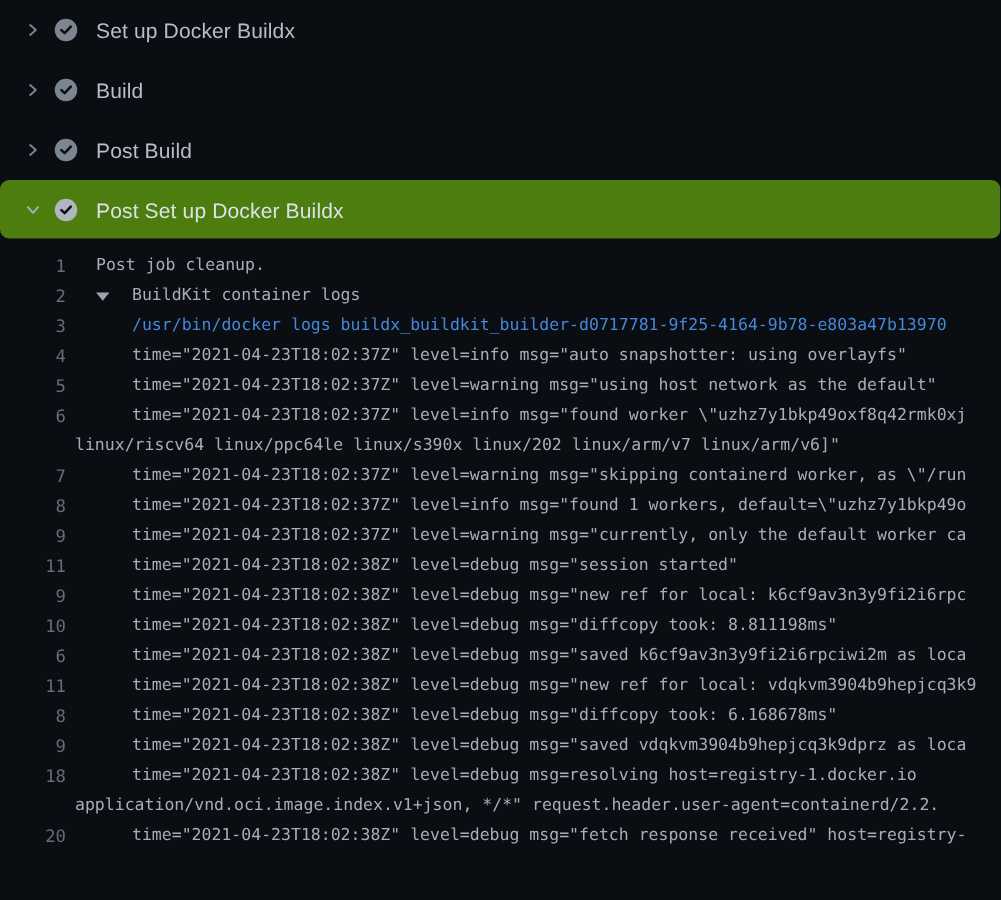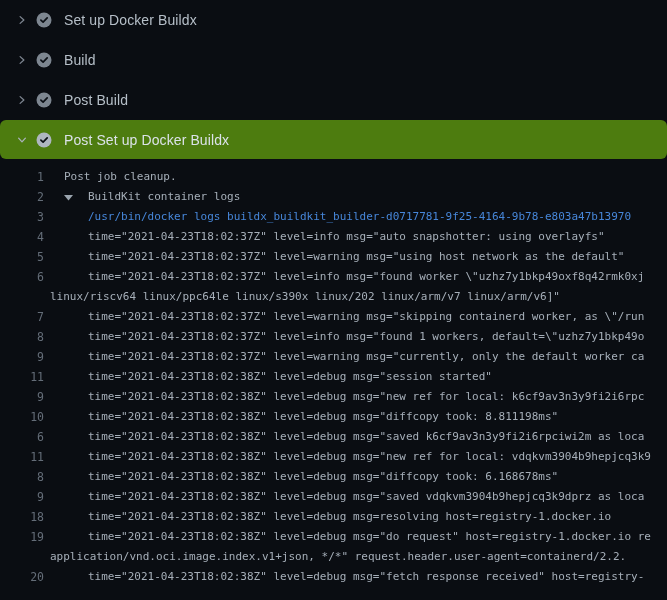--- a/index.html
+++ b/index.html
@@ -166,17 +166,16 @@
       <div class="log-row"><a class="log-num">8</a><pre class="log-text indent-group">time="2021-04-23T18:02:37Z" level=info msg="found 1 workers, default=\"uzhz7y1bkp49o</pre></div>
       <div class="log-row"><a class="log-num">9</a><pre class="log-text indent-group">time="2021-04-23T18:02:37Z" level=warning msg="currently, only the default worker ca</pre></div>
       <div class="log-row"><a class="log-num">11</a><pre class="log-text indent-group">time="2021-04-23T18:02:38Z" level=debug msg="session started"</pre></div>
       <div class="log-row"><a class="log-num">9</a><pre class="log-text indent-group">time="2021-04-23T18:02:38Z" level=debug msg="new ref for local: k6cf9av3n3y9fi2i6rpc</pre></div>
       <div class="log-row"><a class="log-num">10</a><pre class="log-text indent-group">time="2021-04-23T18:02:38Z" level=debug msg="diffcopy took: 8.811198ms"</pre></div>
       <div class="log-row"><a class="log-num">6</a><pre class="log-text indent-group">time="2021-04-23T18:02:38Z" level=debug msg="saved k6cf9av3n3y9fi2i6rpciwi2m as loca</pre></div>
       <div class="log-row"><a class="log-num">11</a><pre class="log-text indent-group">time="2021-04-23T18:02:38Z" level=debug msg="new ref for local: vdqkvm3904b9hepjcq3k9</pre></div>
       <div class="log-row"><a class="log-num">8</a><pre class="log-text indent-group">time="2021-04-23T18:02:38Z" level=debug msg="diffcopy took: 6.168678ms"</pre></div>
       <div class="log-row"><a class="log-num">9</a><pre class="log-text indent-group">time="2021-04-23T18:02:38Z" level=debug msg="saved vdqkvm3904b9hepjcq3k9dprz as loca</pre></div>
       <div class="log-row"><a class="log-num">18</a><pre class="log-text indent-group">time="2021-04-23T18:02:38Z" level=debug msg=resolving host=registry-1.docker.io</pre></div>
-      <div class="log-row"><a class="log-num">19</a><pre class="log-text indent-group">time="2021-04-23T18:02:38Z" level=debug msg="do request" host=registry-1.docker.io re</pre></div>
       <div class="log-row"><a class="log-num"></a><pre class="log-text indent-wrap">application/vnd.oci.image.index.v1+json, */*" request.header.user-agent=containerd/2.2.</pre></div>
       <div class="log-row"><a class="log-num">20</a><pre class="log-text indent-group">time="2021-04-23T18:02:38Z" level=debug msg="fetch response received" host=registry-</pre></div>
     </div>
 </div>
 
 </body></html>

